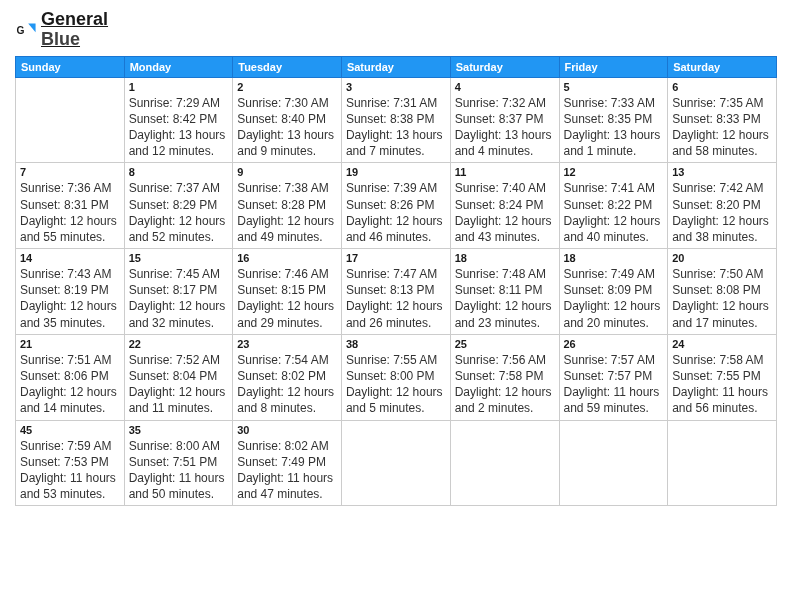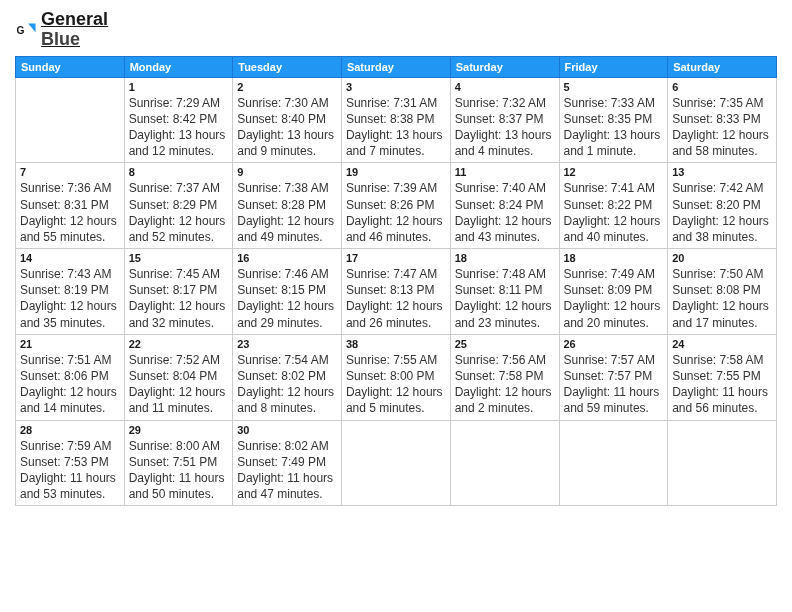--- a/index.html
+++ b/index.html
@@ -233,25 +233,25 @@
             <span class="day-num">26</span>
             <div class="day-info">Sunrise: 7:57 AM<br>Sunset: 7:57 PM<br>Daylight: 11 hours<br>and 59 minutes.</div>
           </td>
           <td>
             <span class="day-num">24</span>
             <div class="day-info">Sunrise: 7:58 AM<br>Sunset: 7:55 PM<br>Daylight: 11 hours<br>and 56 minutes.</div>
           </td>
         </tr>
         <tr>
           <td>
-            <span class="day-num">28</span>
+            <span class="day-num">45</span>
             <div class="day-info">Sunrise: 7:59 AM<br>Sunset: 7:53 PM<br>Daylight: 11 hours<br>and 53 minutes.</div>
           </td>
           <td>
-            <span class="day-num">29</span>
+            <span class="day-num">35</span>
             <div class="day-info">Sunrise: 8:00 AM<br>Sunset: 7:51 PM<br>Daylight: 11 hours<br>and 50 minutes.</div>
           </td>
           <td>
             <span class="day-num">30</span>
             <div class="day-info">Sunrise: 8:02 AM<br>Sunset: 7:49 PM<br>Daylight: 11 hours<br>and 47 minutes.</div>
           </td>
           <td class="empty-cell"></td>
           <td class="empty-cell"></td>
           <td class="empty-cell"></td>
           <td class="empty-cell"></td>

